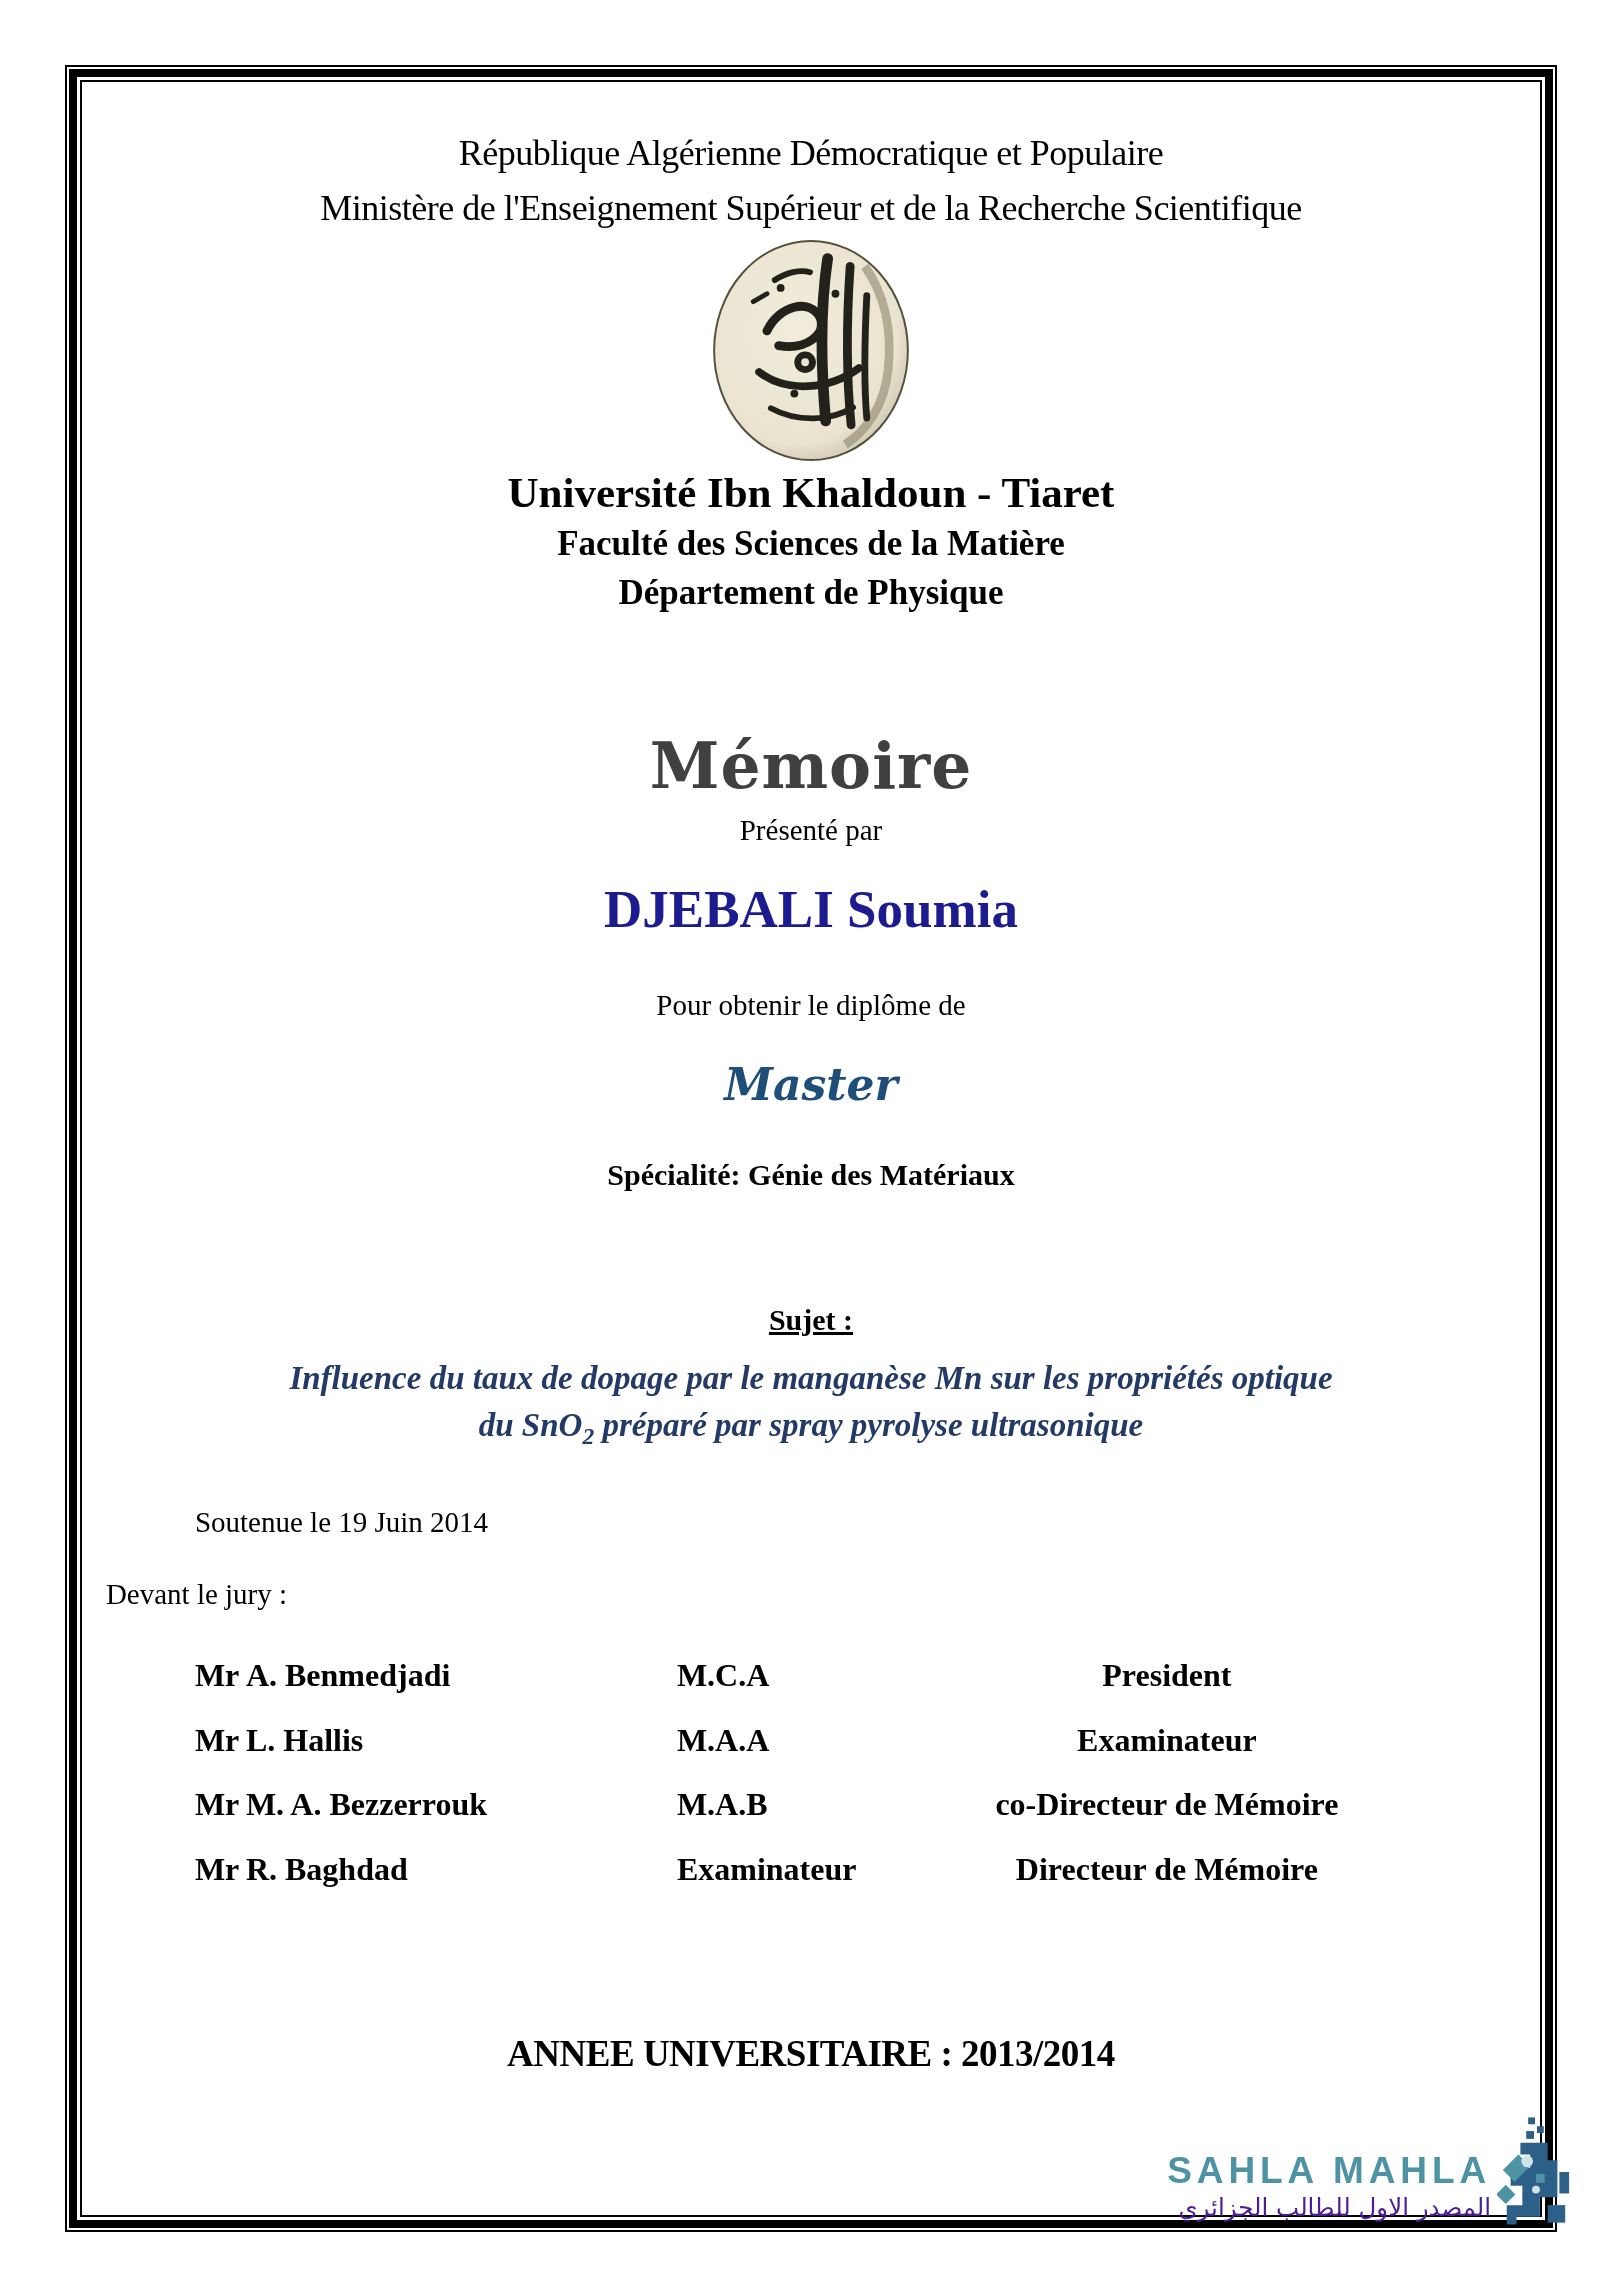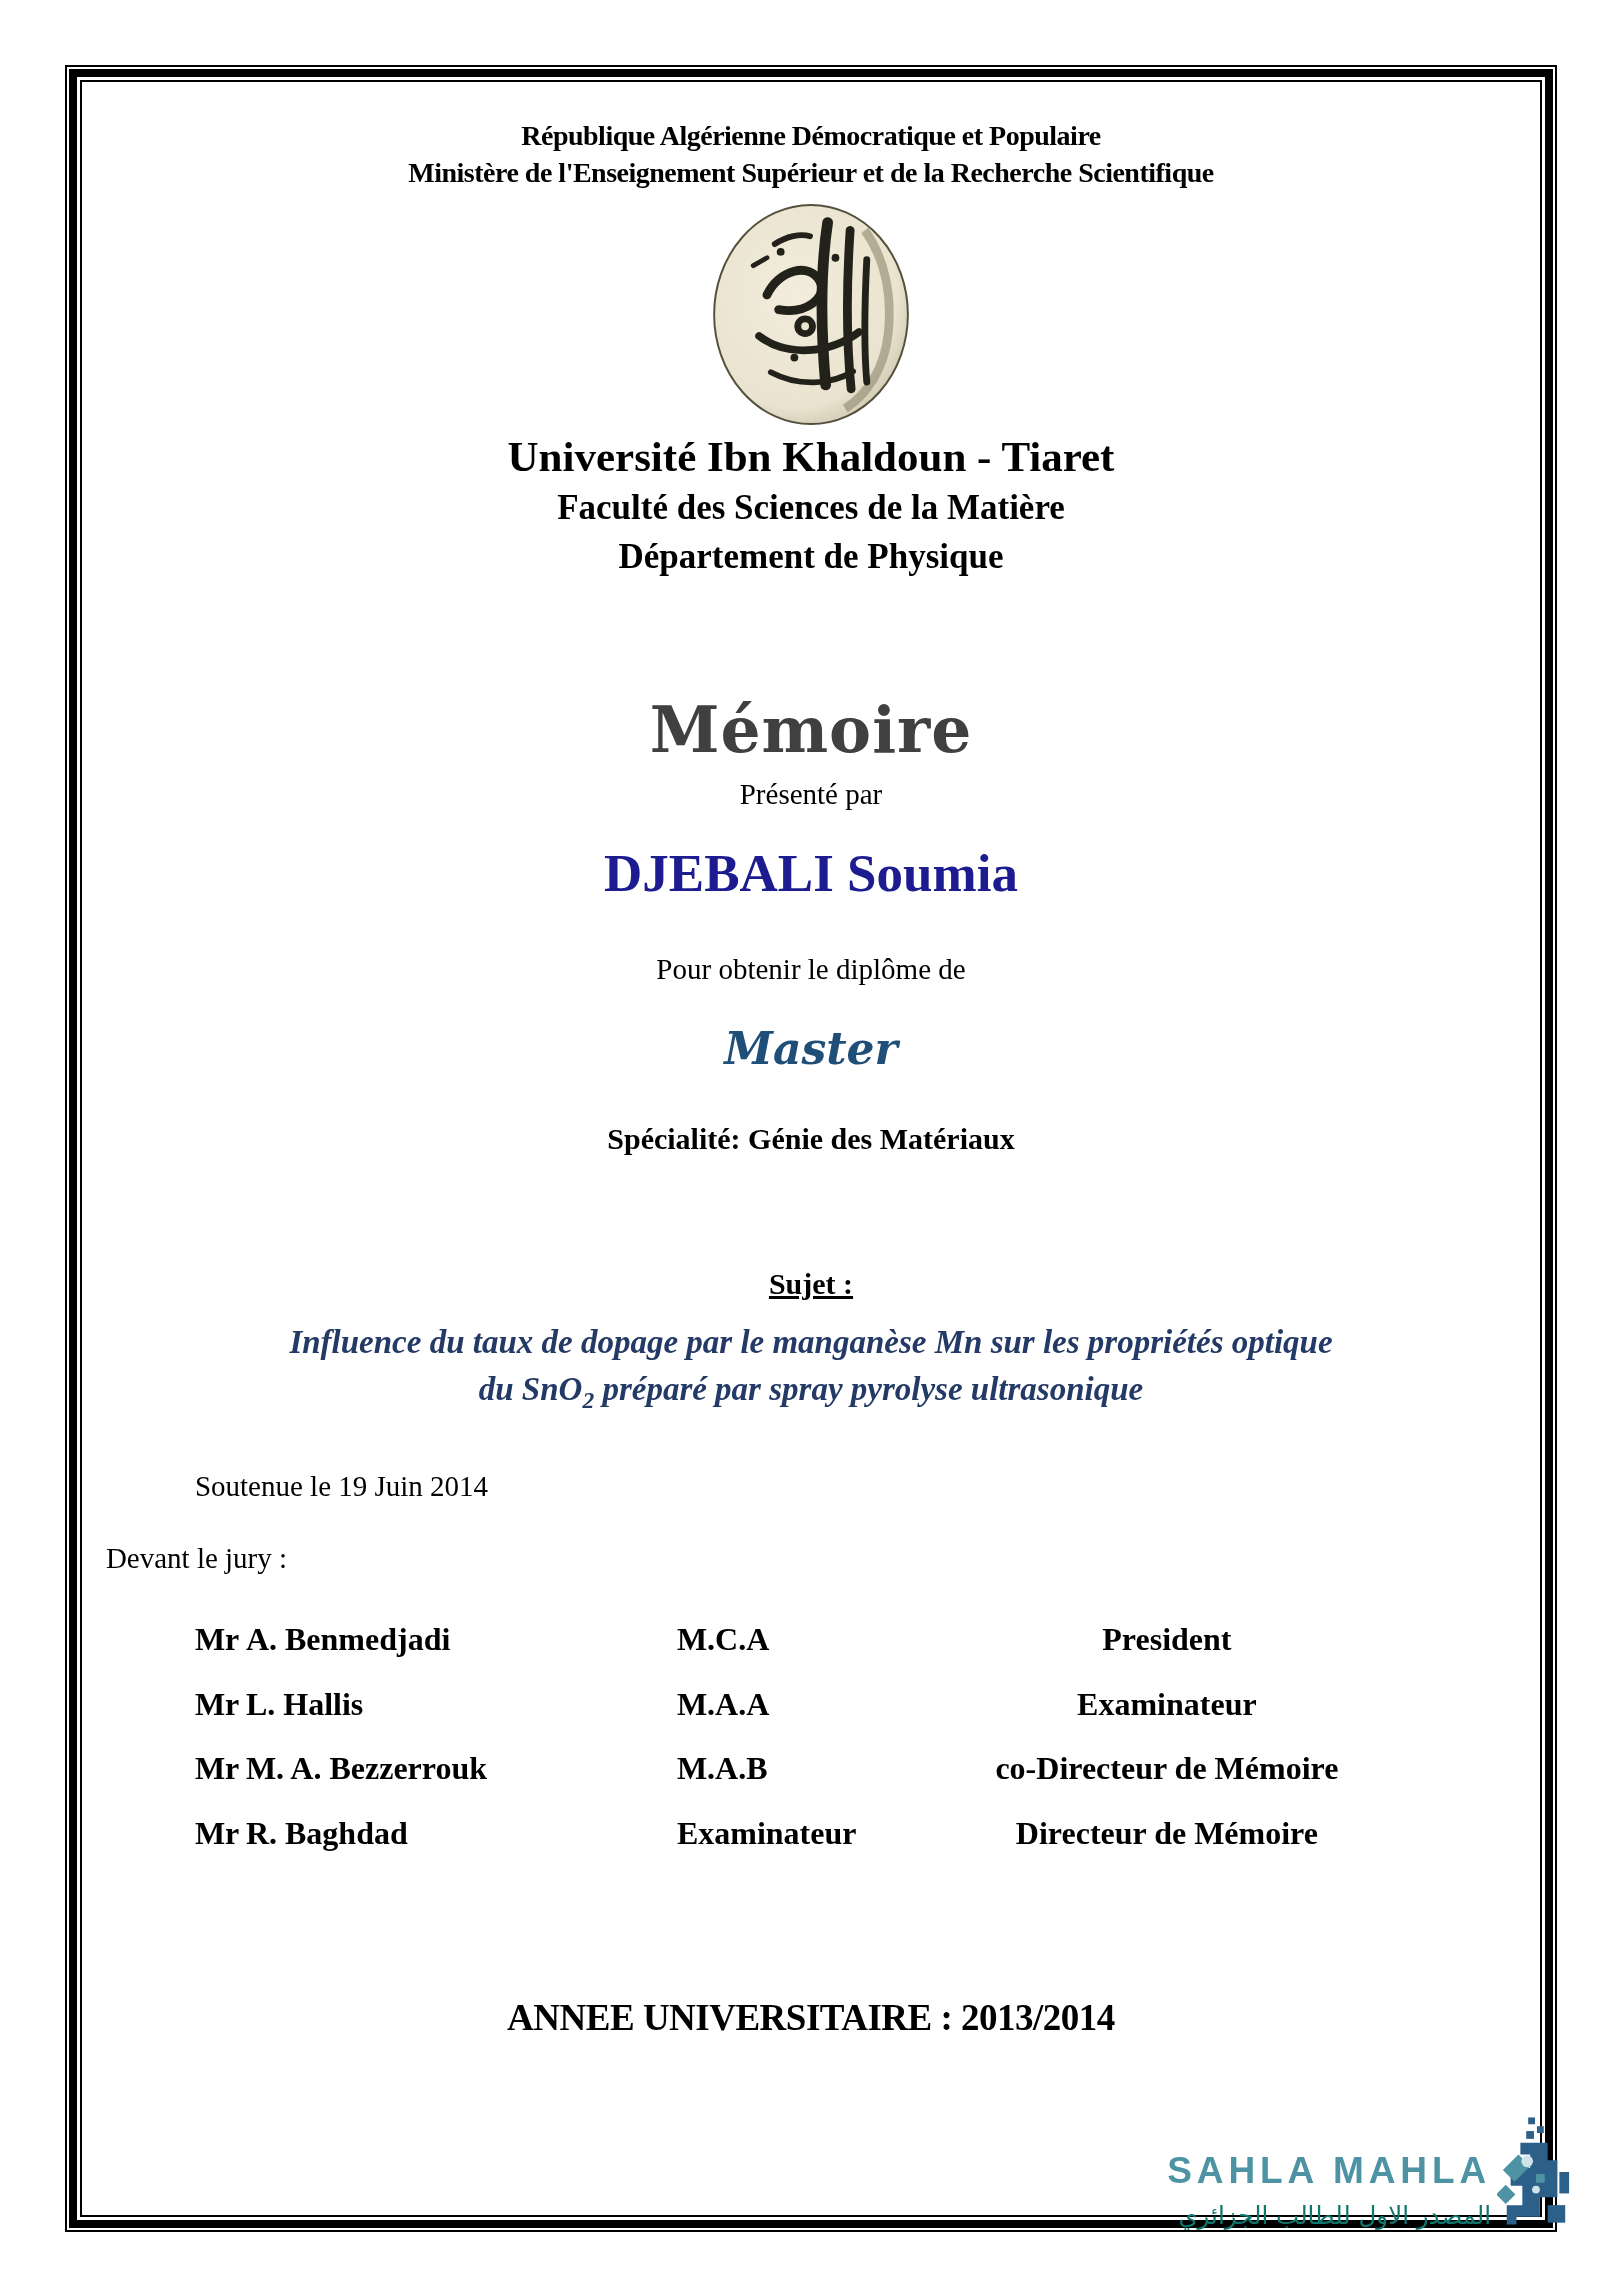--- a/index.html
+++ b/index.html
@@ -21,21 +21,21 @@
     position: absolute; inset: 2px;
     border: 8.8px solid #000;
   }
   .frame-inner {
     position: absolute; inset: 2.9px;
     border: 2.9px solid #000;
     padding-top: 35px;
     text-align: center;
   }
   
-  .gov-line { font-size: 28px; font-weight: bold; line-height: 37px; letter-spacing: -0.5px; }
+  .gov-line { font-size: 36px; font-weight: normal; line-height: 37px; letter-spacing: -0.5px; margin-top: 18px; }
   .seal { margin: 9.8px auto 0 auto; display: block; }
   .univ-name { font-size: 43px; font-weight: bold; line-height: 53px; margin-top: 2px; font-family: Liberation Serif, serif; }
   .faculty   { font-size: 35px; font-weight: bold; line-height: 49px; }
   .dept      { font-size: 35px; font-weight: bold; line-height: 49px; }
   
   .memoire-title {
     margin-top: 106px;
     font-family: "DejaVu Serif", serif;
     font-size: 63px; font-weight: bold;
     color: #404040; line-height: 86px;
@@ -91,22 +91,22 @@
   .wm-text { text-align: right; margin-top: 35px; }
   .wm-brand {
     font-family: "Liberation Sans", sans-serif;
     font-size: 37px; font-weight: 600;
     letter-spacing: 4.9px;
     color: #4E93A3; line-height: 41px;
     white-space: nowrap;
   }
   .wm-tagline {
     font-family: "DejaVu Sans", sans-serif;
-    font-size: 24.5px; color: #0f766e;
-    line-height: 29px; margin-top: 10px;
+    font-size: 24.5px; color: #4c1d95;
+    line-height: 29px; margin-top: 2px;
     direction: rtl;
   }
   .wm-icon { margin-left: 5.9px; }
 </style>
 </head>
 <body>
 
 <div class="frame-outer">
   <div class="frame-mid">
     <div class="frame-inner">

